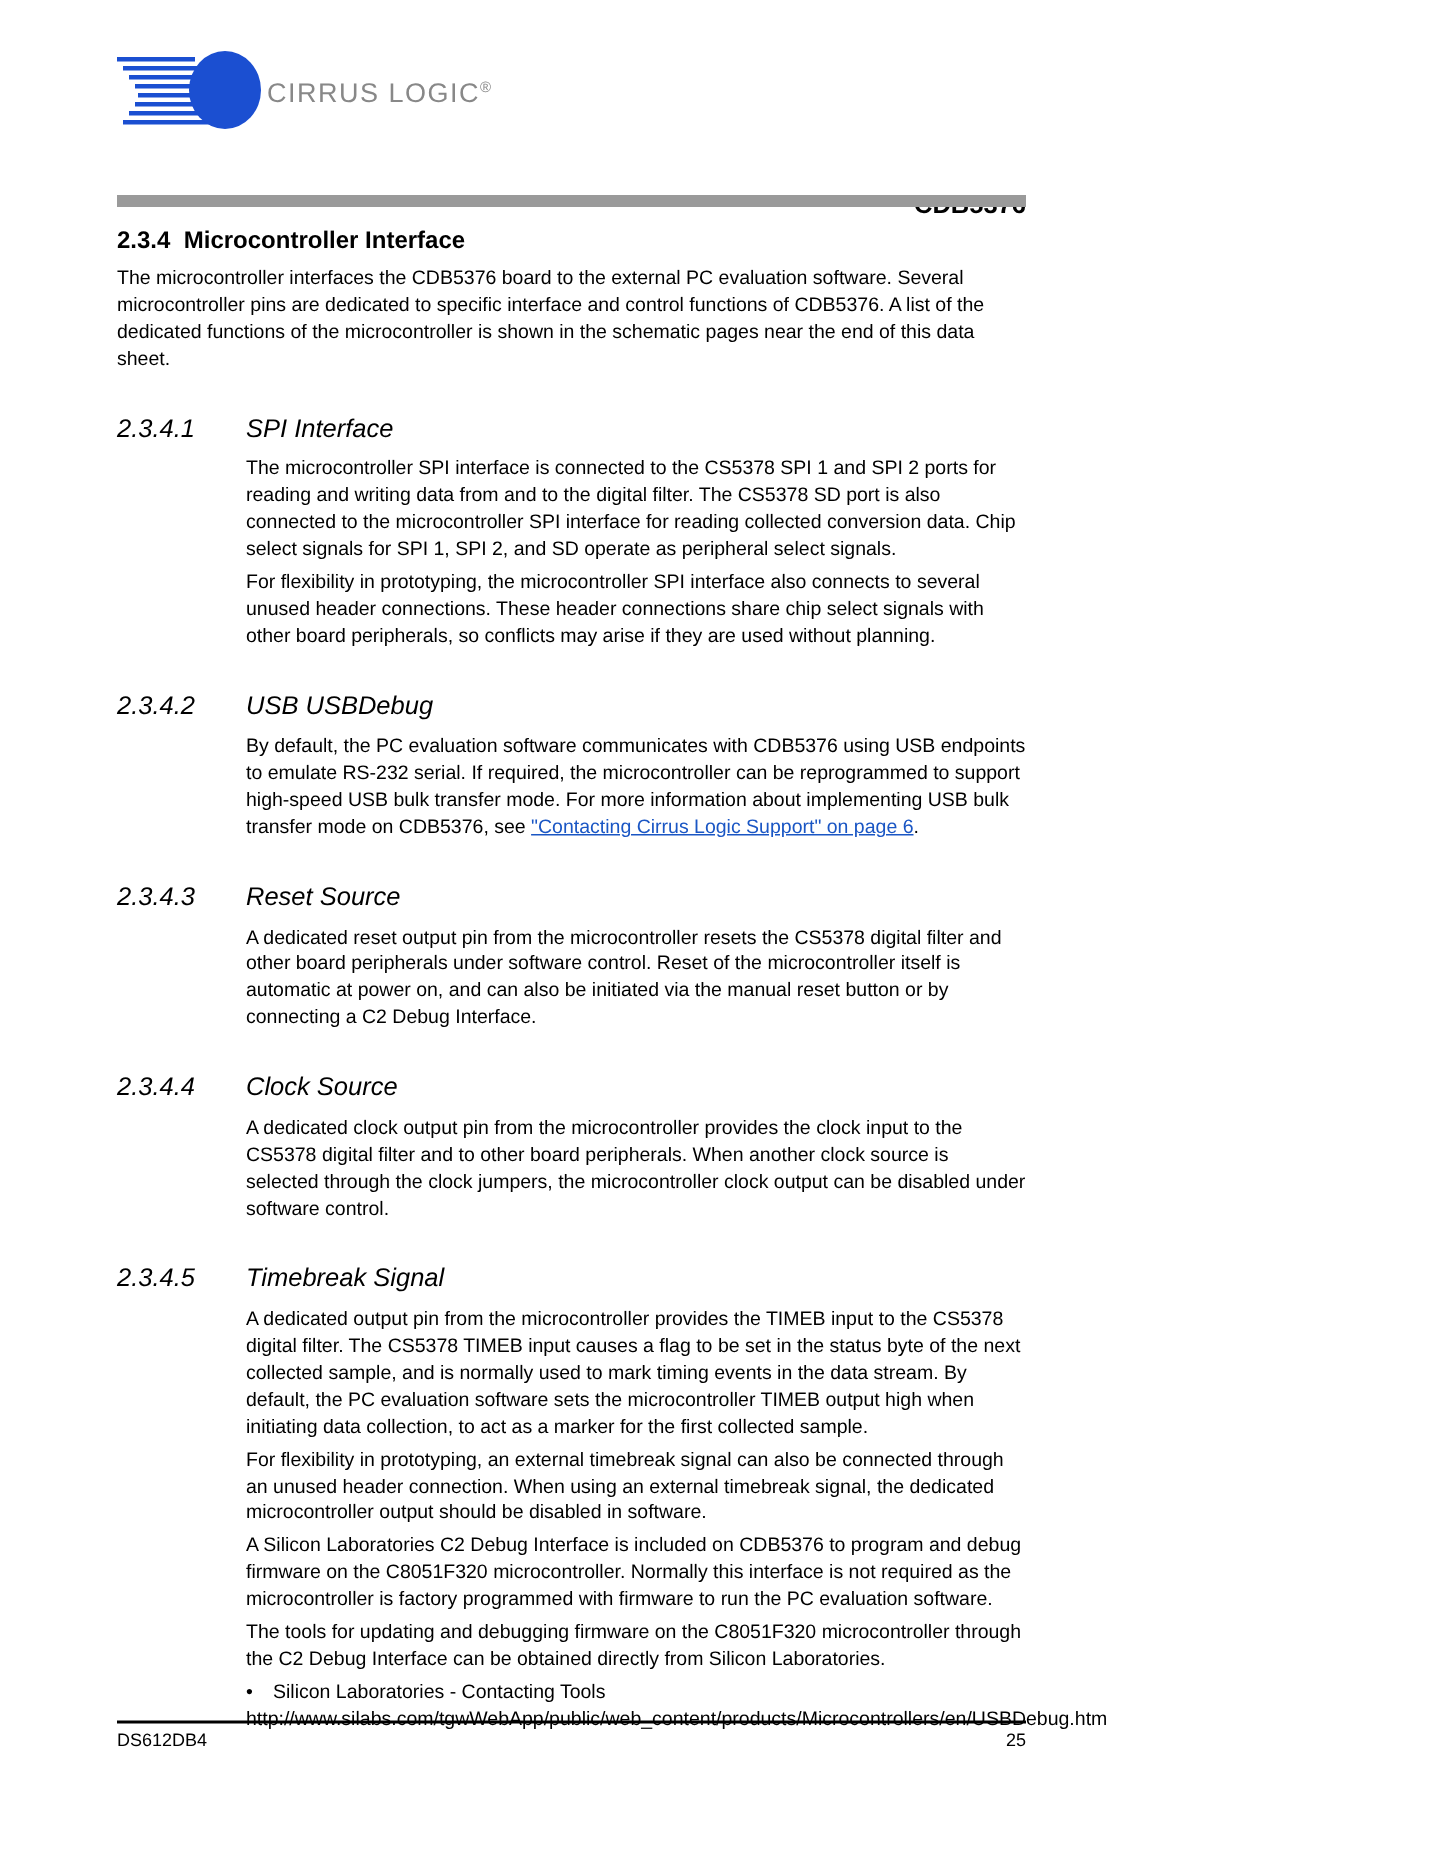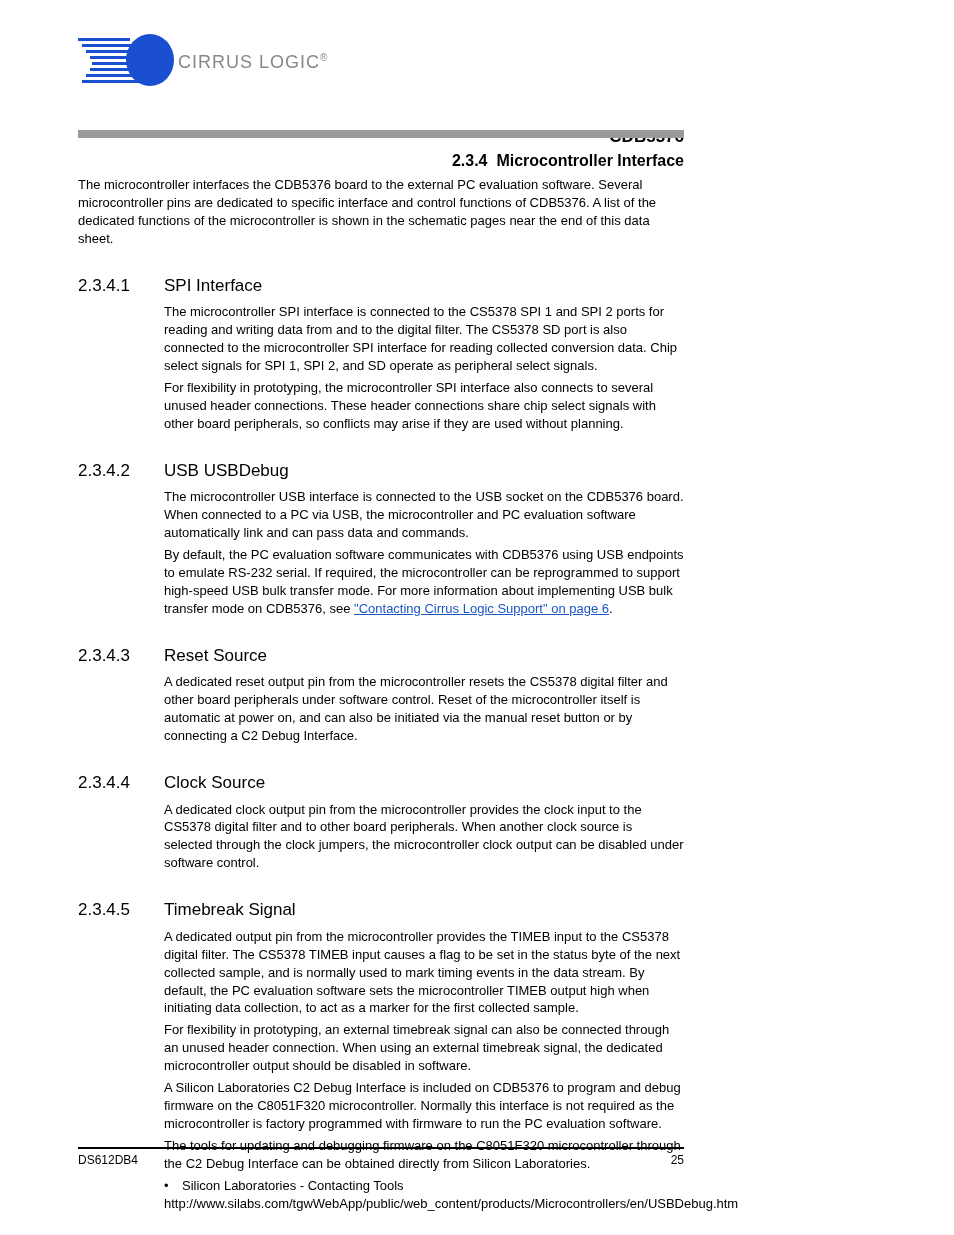--- a/index.html
+++ b/index.html
@@ -8,22 +8,22 @@
     .header-area { position: absolute; top: 30px; left: 78px; right: 78px; height: 90px; }
     .logo { position: absolute; top: 0; left: 0; width: 260px; height: 60px; }
     .logo-mark { position: absolute; top: 2px; left: 0; width: 98px; height: 58px; }
     .logo-text { position: absolute; top: 22px; left: 100px; font-size: 18px; letter-spacing: 1px; color: #888; white-space: nowrap; }
     .logo-text .reg { font-size: 10px; vertical-align: super; }
     .header-doc { position: absolute; top: 72px; right: 0; font-size: 17px; font-weight: bold; color: #000; margin-top: 25px; }
     .header-rule { position: absolute; top: 100px; left: 0; right: 0; height: 8px; background: #9a9a9a; }
 
     .content { position: absolute; top: 150px; left: 78px; right: 78px; font-size: 13px; line-height: 1.38; }
     .section-head { font-size: 16px; font-weight: bold; margin-top: 22px; margin-bottom: 4px; }
-    .section-head.first { margin-top: 0; text-align: right; }
-    .subsec { display: flex; gap: 18px; font-size: 17px; margin-top: 26px; margin-bottom: 6px; }
+    .section-head.first { margin-top: 0; }
+    .subsec { display: flex; gap: 18px; font-style: italic; font-size: 17px; margin-top: 26px; margin-bottom: 6px; }
     .subsec .num { min-width: 68px; }
     .para { margin-left: 86px; margin-bottom: 4px; }
     .bullet-row { display: flex; margin-left: 86px; }
     .bullet-dot { width: 18px; }
     .xref { color: #1a56c4; text-decoration: underline; }
 
     .footer-rule { position: absolute; left: 78px; right: 78px; bottom: 86px; height: 2px; background: #000; }
     .footer { position: absolute; left: 78px; right: 78px; bottom: 68px; display: flex; justify-content: space-between; font-size: 12px; }
   </style>
 </head>
@@ -62,21 +62,20 @@
       <span class="num">2.3.4.1</span>
       <span>SPI Interface</span>
     </div>
     <div class="para">The microcontroller SPI interface is connected to the CS5378 SPI 1 and SPI 2 ports for reading and writing data from and to the digital filter. The CS5378 SD port is also connected to the microcontroller SPI interface for reading collected conversion data. Chip select signals for SPI 1, SPI 2, and SD operate as peripheral select signals.</div>
     <div class="para">For flexibility in prototyping, the microcontroller SPI interface also connects to several unused header connections. These header connections share chip select signals with other board peripherals, so conflicts may arise if they are used without planning.</div>
 
     <div class="subsec">
       <span class="num">2.3.4.2</span>
       <span>USB USBDebug</span>
     </div>
-    <div class="para">The microcontroller USB interface is connected to the USB socket on the CDB5376 board. When connected to a PC via USB, the microcontroller and PC evaluation software automatically link and can pass data and commands.</div>
     <div class="para">
       <span>By default, the PC evaluation software communicates with CDB5376 using USB endpoints to emulate RS-232 serial. If required, the microcontroller can be reprogrammed to support high-speed USB bulk transfer mode. For more information about implementing USB bulk transfer mode on CDB5376, see </span><a class="xref" href="#">"Contacting Cirrus Logic Support" on page 6</a><span>.</span>
     </div>
 
     <div class="subsec">
       <span class="num">2.3.4.3</span>
       <span>Reset Source</span>
     </div>
     <div class="para">A dedicated reset output pin from the microcontroller resets the CS5378 digital filter and other board peripherals under software control. Reset of the microcontroller itself is automatic at power on, and can also be initiated via the manual reset button or by connecting a C2 Debug Interface.</div>
 

